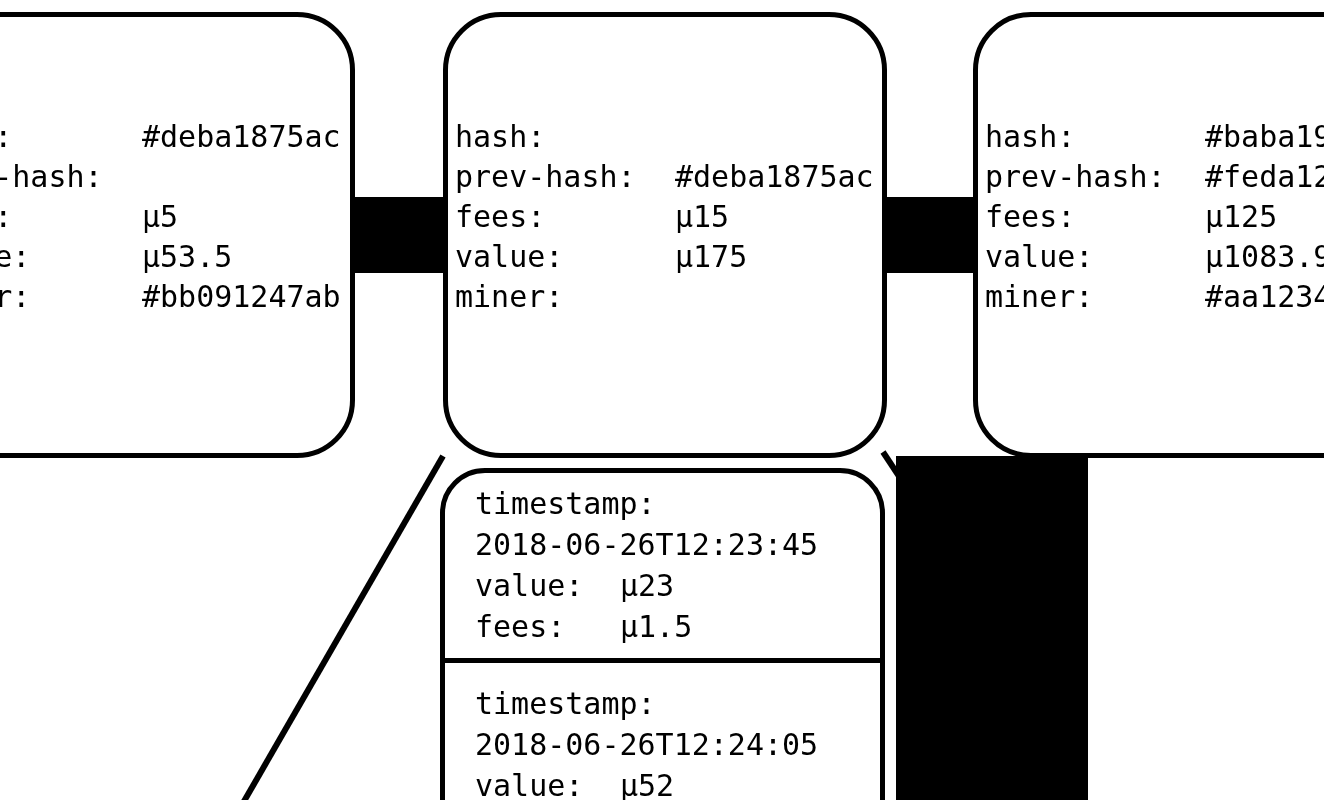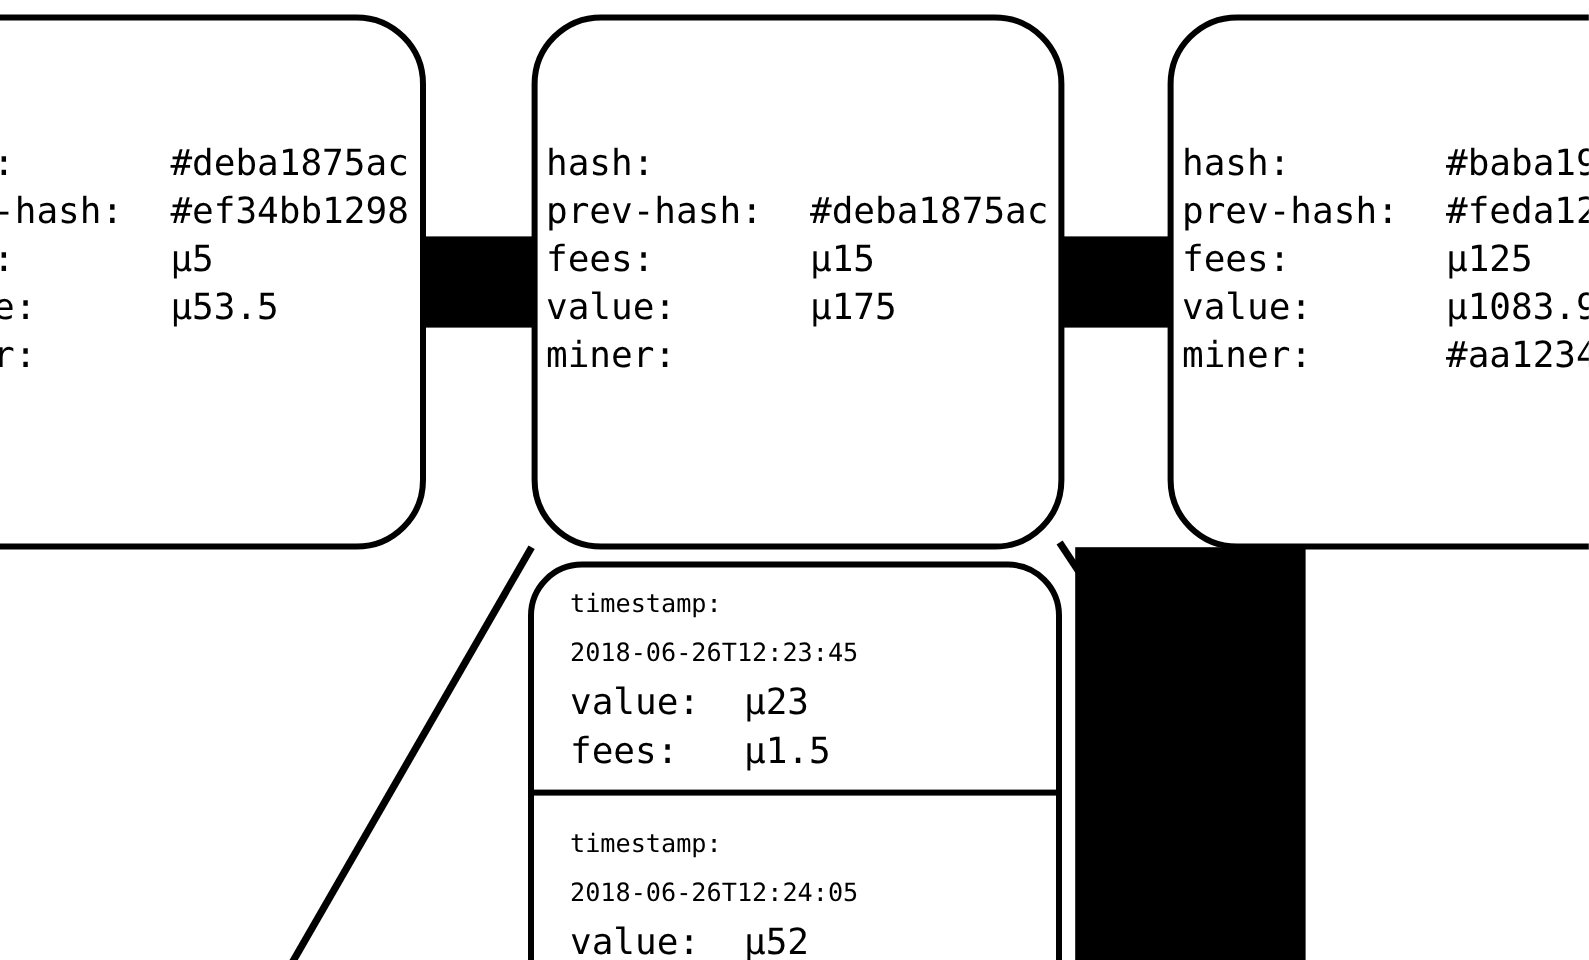--- a/index.html
+++ b/index.html
@@ -55,21 +55,21 @@
     border: 5px solid #000000;
     border-radius: 45px;
     z-index: 2;
     overflow: hidden;
   }
   .txsec-first {
     padding: 10px 8px 11px 30px;
     border-bottom: 5px solid #000000;
   }
   .txsec-second { padding: 20px 8px 10px 30px; }
-  .txline { font-size: 21px; line-height: 41px; white-space: pre; }
+  .txline { font-size: 30px; line-height: 41px; white-space: pre; }
   .txrow { display: flex; font-size: 30px; line-height: 41px; white-space: pre; }
   .txrow .lbl { flex: 0 0 145px; width: 145px; }
   .txrow .val { flex: 0 0 auto; }
 
   .blackrect {
     position: absolute;
     left: 896px; top: 456px;
     width: 192px; height: 400px;
     background: #000000;
     z-index: 3;
@@ -83,32 +83,32 @@
   <line x1="883" y1="452" x2="924" y2="514" stroke="#000000" stroke-width="6"></line>
 </svg>
 
 <div class="block" id="block-a">
   <div class="frow">
     <span class="lbl">hash:</span>
     <span class="val">#deba1875ac</span>
   </div>
   <div class="frow">
     <span class="lbl">prev-hash:</span>
-    <span class="val">#ef34bb1298</span>
   </div>
   <div class="frow">
     <span class="lbl">fees:</span>
     <span class="val">µ5</span>
   </div>
   <div class="frow">
     <span class="lbl">value:</span>
     <span class="val">µ53.5</span>
   </div>
   <div class="frow">
     <span class="lbl">miner:</span>
+    <span class="val">#bb091247ab</span>
   </div>
 </div>
 
 <div class="connector" id="conn-ab"></div>
 
 <div class="block" id="block-b">
   <div class="frow">
     <span class="lbl">hash:</span>
   </div>
   <div class="frow">

